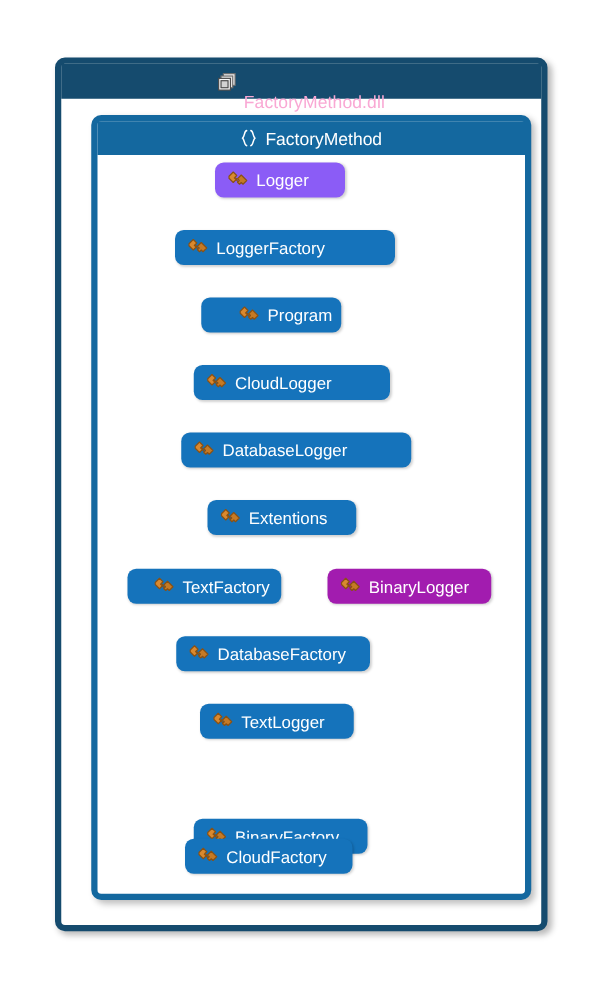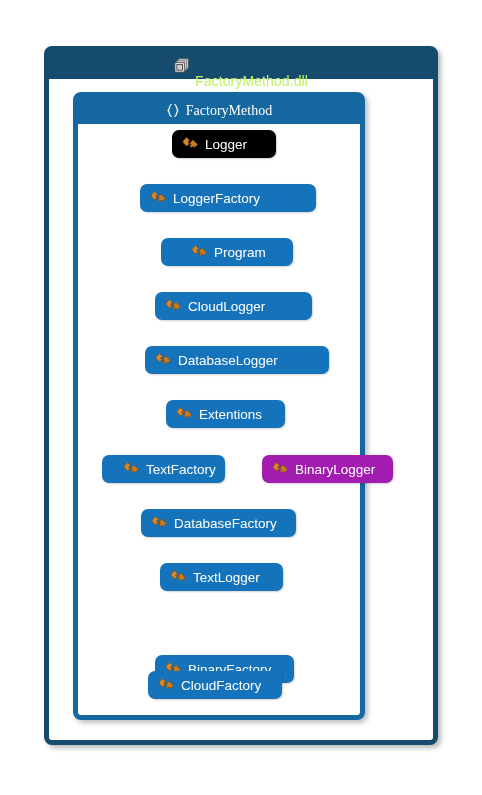--- a/index.html
+++ b/index.html
@@ -37,35 +37,34 @@
     height: 28px;
     background: #154b6e;
     display: flex;
     align-items: center;
     justify-content: center;
     gap: 6px;
     color: #ffffff;
     font-size: 14px;
     letter-spacing: .1px;
   }
-  #assembly-header .lbl { color:#bef264;margin-top:32px; }
+  #assembly-header .lbl { color:#f9a8d4;margin-top:32px; }
 
   
   #namespace-frame {
     position: absolute;
     left: 24px;
     top: 41px;
-    width: 292px;
+    width: 352px;
     height: 628px;
     border: 5px solid #14689f;
     border-radius: 8px;
     background: #ffffff;
     box-sizing: border-box;
     box-shadow: 3px 3px 5px rgba(0,0,0,0.25);
-    font-family: Liberation Serif, serif;
   }
   #namespace-header {
     position: absolute;
     left: 0;
     top: 0;
     width: 100%;
     height: 27px;
     background: #14689f;
     display: flex;
     align-items: center;
@@ -199,41 +198,41 @@
           <path d="M5.2,1.6 C3.2,1.6 3.6,6.2 1.8,8 C3.6,9.8 3.2,14.4 5.2,14.4" fill="none" stroke="#ffffff" stroke-width="1.3" stroke-linecap="round"></path>
           <path d="M8.8,1.6 C10.8,1.6 10.4,6.2 12.2,8 C10.4,9.8 10.8,14.4 8.8,14.4" fill="none" stroke="#ffffff" stroke-width="1.3" stroke-linecap="round"></path>
         </svg>
       </span>
       <span>FactoryMethod</span>
     </div>
   </div>
 </div>
 
 <div id="node-layer">
-    <div class="class-node" style="left: 172px; top: 130px; width: 104px; background: #000000;">
+    <div class="class-node" style="left: 172px; top: 130px; width: 104px; background: #8b5cf6;">
       <span>
         <svg class="icon-class" viewBox="0 0 17 16" xmlns="http://www.w3.org/2000/svg">
           <path d="M1.2,5.0 L4.6,1.6 L7.4,4.4 L6.0,5.8 L7.4,7.2 L4.6,10.0 L1.2,6.6 Z" fill="#d9892f" stroke="#8a5113" stroke-width="0.9" stroke-linejoin="round"></path>
           <path d="M8.0,7.0 L11.0,4.0 L15.4,8.4 L12.4,11.4 L11.0,10.0 L9.6,11.4 L8.0,9.8 L9.4,8.4 Z" fill="#c57a25" stroke="#8a5113" stroke-width="0.9" stroke-linejoin="round"></path>
           <path d="M5.2,6.0 L8.6,9.4" stroke="#8a5113" stroke-width="0.9" fill="none"></path>
         </svg>
       </span>
       <span class="node-label">Logger</span>
     </div>
     <div class="class-node" style="left: 140px; top: 184px; width: 176px; background: rgb(21, 115, 187);">
       <span>
         <svg class="icon-class" viewBox="0 0 17 16" xmlns="http://www.w3.org/2000/svg">
           <path d="M1.2,5.0 L4.6,1.6 L7.4,4.4 L6.0,5.8 L7.4,7.2 L4.6,10.0 L1.2,6.6 Z" fill="#d9892f" stroke="#8a5113" stroke-width="0.9" stroke-linejoin="round"></path>
           <path d="M8.0,7.0 L11.0,4.0 L15.4,8.4 L12.4,11.4 L11.0,10.0 L9.6,11.4 L8.0,9.8 L9.4,8.4 Z" fill="#c57a25" stroke="#8a5113" stroke-width="0.9" stroke-linejoin="round"></path>
           <path d="M5.2,6.0 L8.6,9.4" stroke="#8a5113" stroke-width="0.9" fill="none"></path>
         </svg>
       </span>
       <span class="node-label">LoggerFactory</span>
     </div>
-    <div class="class-node" style="left: 161px; top: 238px; width: 132px; background: rgb(21, 115, 187); padding-left: 30px;">
+    <div class="class-node" style="left: 161px; top: 238px; width: 112px; background: rgb(21, 115, 187); padding-left: 30px;">
       <span>
         <svg class="icon-class" viewBox="0 0 17 16" xmlns="http://www.w3.org/2000/svg">
           <path d="M1.2,5.0 L4.6,1.6 L7.4,4.4 L6.0,5.8 L7.4,7.2 L4.6,10.0 L1.2,6.6 Z" fill="#d9892f" stroke="#8a5113" stroke-width="0.9" stroke-linejoin="round"></path>
           <path d="M8.0,7.0 L11.0,4.0 L15.4,8.4 L12.4,11.4 L11.0,10.0 L9.6,11.4 L8.0,9.8 L9.4,8.4 Z" fill="#c57a25" stroke="#8a5113" stroke-width="0.9" stroke-linejoin="round"></path>
           <path d="M5.2,6.0 L8.6,9.4" stroke="#8a5113" stroke-width="0.9" fill="none"></path>
         </svg>
       </span>
       <span class="node-label">Program</span>
     </div>
     <div class="class-node" style="left: 155px; top: 292px; width: 157px; background: rgb(21, 115, 187);">

